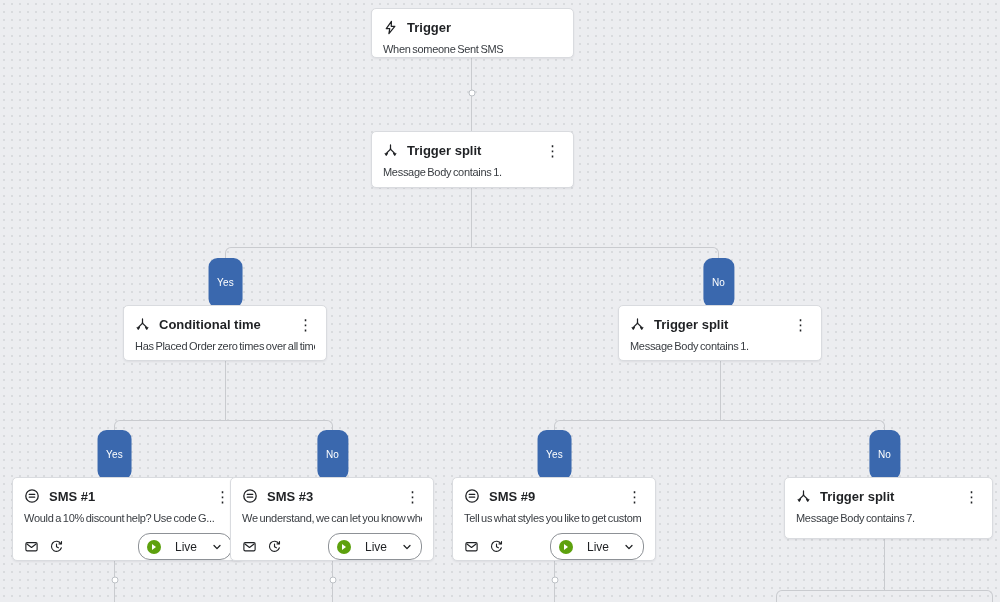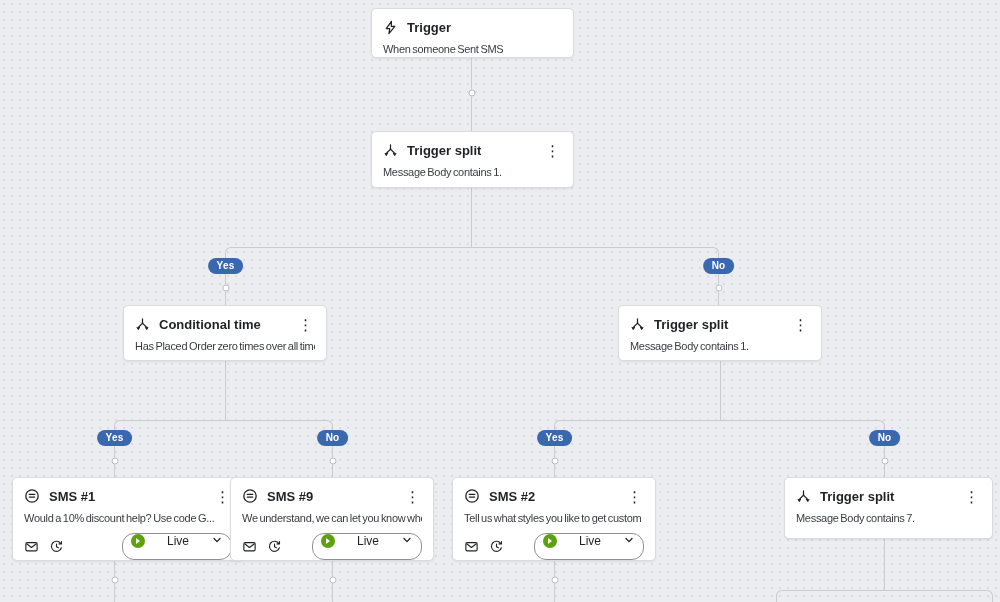--- a/index.html
+++ b/index.html
@@ -9,34 +9,34 @@
     background-image:radial-gradient(circle,#d9dbde 1px,transparent 1.3px);
     background-size:8px 8px;
     font-family:"Liberation Sans",sans-serif;
   }
   .vline{position:absolute;width:1px;background:var(--line,#c9cbcf)}
   .bracket{position:absolute;box-sizing:border-box;border:1px solid var(--line,#c9cbcf);
     border-bottom:none;border-radius:6px 6px 0 0;background:transparent}
   .port{position:absolute;width:7px;height:7px;background:#fff;border:1px solid #bcc0c5;
     border-radius:50%;transform:translate(-50%,-50%);box-sizing:border-box}
   .badge{position:absolute;transform:translateX(-50%);background:var(--badge-blue,#3a68ae);
-    color:#fff;font-size:10px;font-weight:700;line-height:1;padding:3px 9px;border-radius:9px;
+    color:#fff;font-size:10px;font-weight:400;line-height:1;padding:20px 9px;border-radius:9px;
     letter-spacing:.2px}
   .card{position:absolute;background:#fff;border:1px solid #d9dbdf;border-radius:5px;
     box-shadow:0 1px 2px rgba(30,33,36,.07);box-sizing:border-box;padding:9px 11px;cursor:pointer}
   .card-head{display:flex;align-items:flex-end;gap:9px;height:17px}
   .ntitle{font-weight:700;font-size:13px;color:#1f2124;white-space:nowrap}
   .kebab{margin-left:auto;font-size:15px;color:#1f2124;line-height:1;cursor:pointer;
     padding:0 2px;user-select:none}
   .card-body{margin-top:8px;font-size:11px;letter-spacing:-.3px;word-spacing:-1px;
     color:#383c41;white-space:nowrap;overflow:hidden}
   .card-foot{display:flex;align-items:center;gap:10px;margin-top:9px}
   .icon{display:inline-flex;flex:0 0 auto}
   .icon svg{display:block}
-  .live-select{display:flex;gap:22px;margin-left:auto;height:25px;
+  .live-select{display:flex;align-items:center;gap:14px;margin-left:auto;height:25px;
     padding:0 8px;background:#fff;border:1px solid #8d9196;border-radius:12px;
     font-size:12px;color:#1f2124;cursor:pointer}
   .play{width:14px;height:14px;border-radius:50%;background:var(--live-green,#5da10e);
     position:relative;flex:0 0 auto}
   .play::after{content:"";position:absolute;left:5.5px;top:4px;width:0;height:0;
     border-left:4.5px solid #fff;border-top:3px solid transparent;border-bottom:3px solid transparent}
 </style>
 </head>
 <body>
 
@@ -175,21 +175,21 @@
   </div>
 
   <div class="card" style="left:230px;top:477px;width:204px;height:84px">
     <div class="card-head">
       <span class="icon">
         <svg width="16" height="16" viewBox="0 0 16 16" fill="none" stroke="#1f2124" stroke-width="1.3" stroke-linecap="round">
           <circle cx="8" cy="8" r="6.2"></circle>
             <path d="M5.3 6.4 H10.7 M5.3 9.2 H10.7"></path>
         </svg>
       </span>
-      <span class="ntitle">SMS #9</span>
+      <span class="ntitle">SMS #3</span>
       <span class="kebab">⋮</span>
     </div>
     <div class="card-body">We understand, we can let you know whe...</div>
     <div class="card-foot">
       <span class="icon">
         <svg width="15" height="15" viewBox="0 0 16 16" fill="none" stroke="#1f2124" stroke-width="1.2" stroke-linejoin="round">
           <rect x="2" y="3.8" width="12" height="8.8" rx="1.4"></rect>
             <path d="M2.8 5 L8 9 L13.2 5"></path>
         </svg>
       </span>
@@ -213,21 +213,21 @@
   </div>
 
   <div class="card" style="left:452px;top:477px;width:204px;height:84px">
     <div class="card-head">
       <span class="icon">
         <svg width="16" height="16" viewBox="0 0 16 16" fill="none" stroke="#1f2124" stroke-width="1.3" stroke-linecap="round">
           <circle cx="8" cy="8" r="6.2"></circle>
             <path d="M5.3 6.4 H10.7 M5.3 9.2 H10.7"></path>
         </svg>
       </span>
-      <span class="ntitle">SMS #2</span>
+      <span class="ntitle">SMS #9</span>
       <span class="kebab">⋮</span>
     </div>
     <div class="card-body">Tell us what styles you like to get custom ...</div>
     <div class="card-foot">
       <span class="icon">
         <svg width="15" height="15" viewBox="0 0 16 16" fill="none" stroke="#1f2124" stroke-width="1.2" stroke-linejoin="round">
           <rect x="2" y="3.8" width="12" height="8.8" rx="1.4"></rect>
             <path d="M2.8 5 L8 9 L13.2 5"></path>
         </svg>
       </span>

